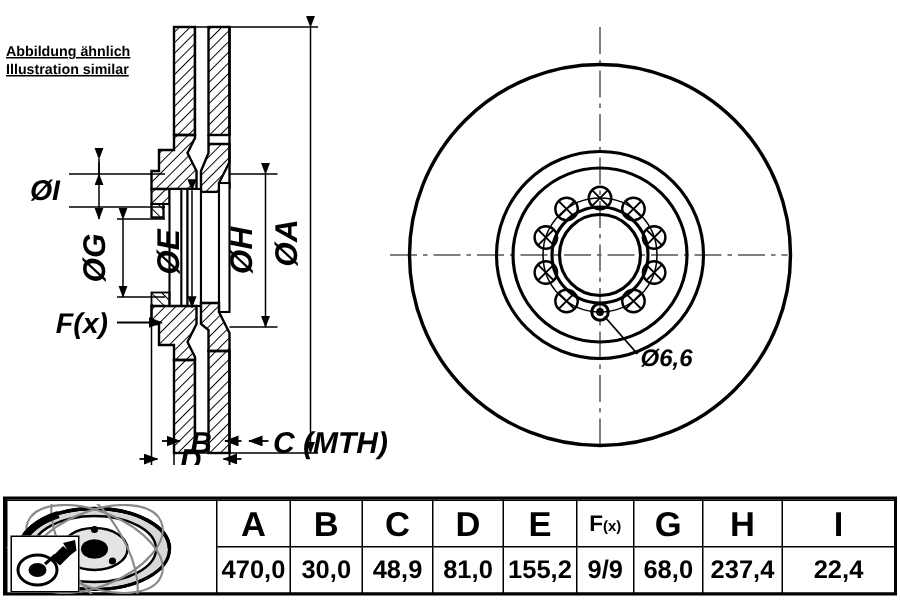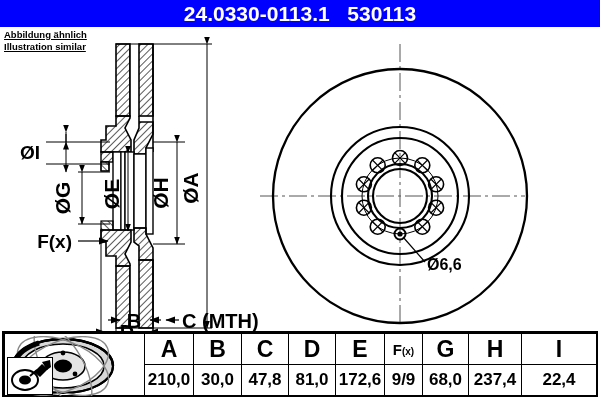--- a/index.html
+++ b/index.html
@@ -28,21 +28,21 @@
 
   
   .note{
     position:absolute;left:4px;top:29px;
     font-size:9.5px;font-weight:bold;line-height:11.5px;
     color:#000;
     text-decoration:underline;
   }
 
   
-  .drawing{position:absolute;left:0;top:36px;width:576px;height:300px;}
+  .drawing{position:absolute;left:0;top:10px;width:576px;height:300px;font-style:italic;}
   .drawing svg{display:block;}
 
   
   .table-wrap{
     position:absolute;left:2px;top:331px;
     width:596px;height:66px;
     border:2px solid #000;
     box-sizing:border-box;
     background:#fff;
   }
@@ -68,23 +68,20 @@
   .thumb-disc{position:absolute;left:4px;top:2px;width:108px;height:60px;}
   .thumb-spray{position:absolute;left:2px;bottom:0px;width:44px;height:36px;border:1.5px solid #000;background:#fff;}
 
   .lbl{font-family:"Liberation Sans", sans-serif;font-weight:bold;fill:#000;}
 </style>
 </head>
 <body>
 
 <div id="page">
 
-  <div class="header">
-    <span class="header-title">24.0330-0113.1   530113</span>
-  </div>
 
   <div class="note">
     <div>Abbildung ähnlich</div>
     <div>Illustration similar</div>
   </div>
 
   <div class="drawing">
   <svg width="600" height="300" viewBox="0 0 600 300" xmlns="http://www.w3.org/2000/svg">
     <defs>
       <pattern id="hatch" width="5" height="5" patternTransform="rotate(45)" patternUnits="userSpaceOnUse">
@@ -338,25 +335,25 @@
         <td class="head">B</td>
         <td class="head">C</td>
         <td class="head">D</td>
         <td class="head">E</td>
         <td class="head fx"><span>F</span><span class="sub">(x)</span></td>
         <td class="head">G</td>
         <td class="head">H</td>
         <td class="head">I</td>
       </tr>
       <tr>
-        <td class="val">210,0</td>
+        <td class="val">470,0</td>
         <td class="val">30,0</td>
-        <td class="val">47,8</td>
+        <td class="val">48,9</td>
         <td class="val">81,0</td>
-        <td class="val">172,6</td>
+        <td class="val">155,2</td>
         <td class="val">9/9</td>
         <td class="val">68,0</td>
         <td class="val">237,4</td>
         <td class="val">22,4</td>
       </tr>
     </tbody>
       </table>
   </div>
 
 </div>

